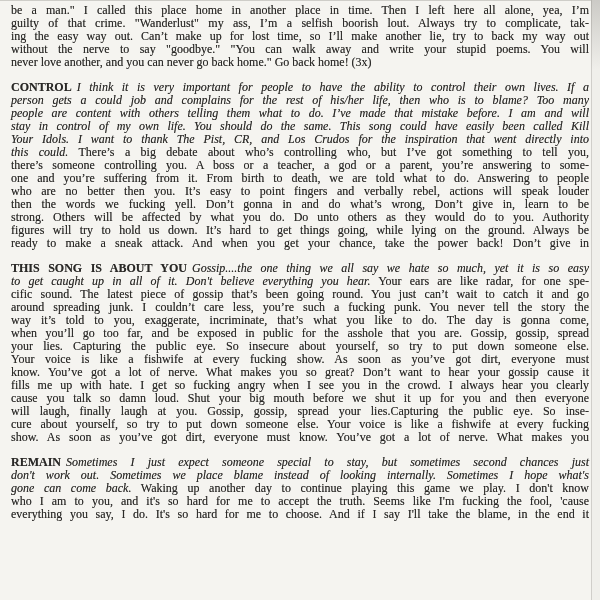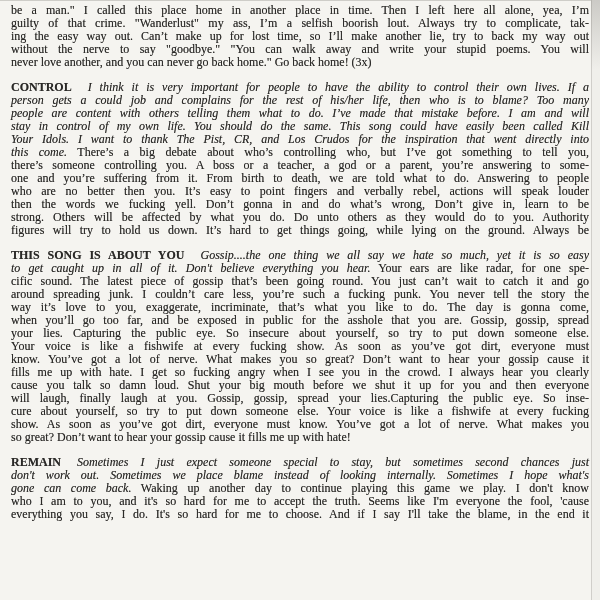--- a/index.html
+++ b/index.html
@@ -46,21 +46,21 @@
   }
   .para { margin: 0; }
   .para + .para { margin-top: 12px; }
   .line {
     text-align: justify;
     text-align-last: justify;
   }
   .line.last {
     text-align-last: left;
   }
-  .s-h { font-weight: bold; padding-right: 16px; }
+  .s-h { font-weight: bold; padding-right: 5px; }
   .s-i { font-style: italic; }
   .s-r { font-style: normal; }
 </style>
 </head>
 <body style="background: rgb(245, 244, 240);">
 
 <div class="scan-top-hairline"></div>
 <div class="scan-right-edge"></div>
 <div class="scan-right-shadow"></div>
 
@@ -71,45 +71,45 @@
       <div class="line"><span class="s-r">ing the easy way out. Can’t make up for lost time, so I’ll make another lie, try to back my way out</span></div>
       <div class="line"><span class="s-r">without the nerve to say "goodbye." "You can walk away and write your stupid poems. You will</span></div>
       <div class="line last"><span class="s-r">never love another, and you can never go back home." Go back home! (3x)</span></div>
     </div>
     <div class="para">
       <div class="line"><span class="s-h">CONTROL</span><span class="s-i">I think it is very important for people to have the ability to control their own lives. If a</span></div>
       <div class="line"><span class="s-i">person gets a could job and complains for the rest of his/her life, then who is to blame? Too many</span></div>
       <div class="line"><span class="s-i">people are content with others telling them what to do. I’ve made that mistake before. I am and will</span></div>
       <div class="line"><span class="s-i">stay in control of my own life. You should do the same. This song could have easily been called Kill</span></div>
       <div class="line"><span class="s-i">Your Idols. I want to thank The Pist, CR, and Los Crudos for the inspiration that went directly into</span></div>
-      <div class="line"><span class="s-i">this come.</span><span class="s-r"> There’s a big debate about who’s controlling who, but I’ve got something to tell you,</span></div>
+      <div class="line"><span class="s-i">this could.</span><span class="s-r"> There’s a big debate about who’s controlling who, but I’ve got something to tell you,</span></div>
       <div class="line"><span class="s-r">there’s someone controlling you. A boss or a teacher, a god or a parent, you’re answering to some-</span></div>
       <div class="line"><span class="s-r">one and you’re suffering from it. From birth to death, we are told what to do. Answering to people</span></div>
       <div class="line"><span class="s-r">who are no better then you. It’s easy to point fingers and verbally rebel, actions will speak louder</span></div>
       <div class="line"><span class="s-r">then the words we fucking yell. Don’t gonna in and do what’s wrong, Don’t give in, learn to be</span></div>
       <div class="line"><span class="s-r">strong. Others will be affected by what you do. Do unto others as they would do to you. Authority</span></div>
       <div class="line"><span class="s-r">figures will try to hold us down. It’s hard to get things going, while lying on the ground. Always be</span></div>
+      <div class="line"><span class="s-r">ready to make a sneak attack. And when you get your chance, take the power back! Don’t give in</span></div>
     </div>
     <div class="para">
       <div class="line"><span class="s-h">THIS SONG IS ABOUT YOU</span><span class="s-i">Gossip....the one thing we all say we hate so much, yet it is so easy</span></div>
       <div class="line"><span class="s-i">to get caught up in all of it. Don't believe everything you hear.</span><span class="s-r"> Your ears are like radar, for one spe-</span></div>
       <div class="line"><span class="s-r">cific sound. The latest piece of gossip that’s been going round. You just can’t wait to catch it and go</span></div>
       <div class="line"><span class="s-r">around spreading junk. I couldn’t care less, you’re such a fucking punk. You never tell the story the</span></div>
-      <div class="line"><span class="s-r">way it’s love to you, exaggerate, incriminate, that’s what you like to do. The day is gonna come,</span></div>
+      <div class="line"><span class="s-r">way it’s told to you, exaggerate, incriminate, that’s what you like to do. The day is gonna come,</span></div>
       <div class="line"><span class="s-r">when you’ll go too far, and be exposed in public for the asshole that you are. Gossip, gossip, spread</span></div>
       <div class="line"><span class="s-r">your lies. Capturing the public eye. So insecure about yourself, so try to put down someone else.</span></div>
       <div class="line"><span class="s-r">Your voice is like a fishwife at every fucking show. As soon as you’ve got dirt, everyone must</span></div>
       <div class="line"><span class="s-r">know. You’ve got a lot of nerve. What makes you so great? Don’t want to hear your gossip cause it</span></div>
       <div class="line"><span class="s-r">fills me up with hate. I get so fucking angry when I see you in the crowd. I always hear you clearly</span></div>
       <div class="line"><span class="s-r">cause you talk so damn loud. Shut your big mouth before we shut it up for you and then everyone</span></div>
       <div class="line"><span class="s-r">will laugh, finally laugh at you. Gossip, gossip, spread your lies.Capturing the public eye. So inse-</span></div>
       <div class="line"><span class="s-r">cure about yourself, so try to put down someone else. Your voice is like a fishwife at every fucking</span></div>
       <div class="line"><span class="s-r">show. As soon as you’ve got dirt, everyone must know. You’ve got a lot of nerve. What makes you</span></div>
-      <div class="line last"><span class="s-r">so great? Don’t want to hear your gossip cause it fills me up with hate!</span></div>
     </div>
     <div class="para">
       <div class="line"><span class="s-h">REMAIN</span><span class="s-i">Sometimes I just expect someone special to stay, but sometimes second chances just</span></div>
       <div class="line"><span class="s-i">don't work out. Sometimes we place blame instead of looking internally. Sometimes I hope what's</span></div>
       <div class="line"><span class="s-i">gone can come back.</span><span class="s-r"> Waking up another day to continue playing this game we play. I don't know</span></div>
-      <div class="line"><span class="s-r">who I am to you, and it's so hard for me to accept the truth. Seems like I'm everyone the fool, 'cause</span></div>
+      <div class="line"><span class="s-r">who I am to you, and it's so hard for me to accept the truth. Seems like I'm fucking the fool, 'cause</span></div>
       <div class="line"><span class="s-r">everything you say, I do. It's so hard for me to choose. And if I say I'll take the blame, in the end it</span></div>
     </div>
   </div>
 
 </body></html>

